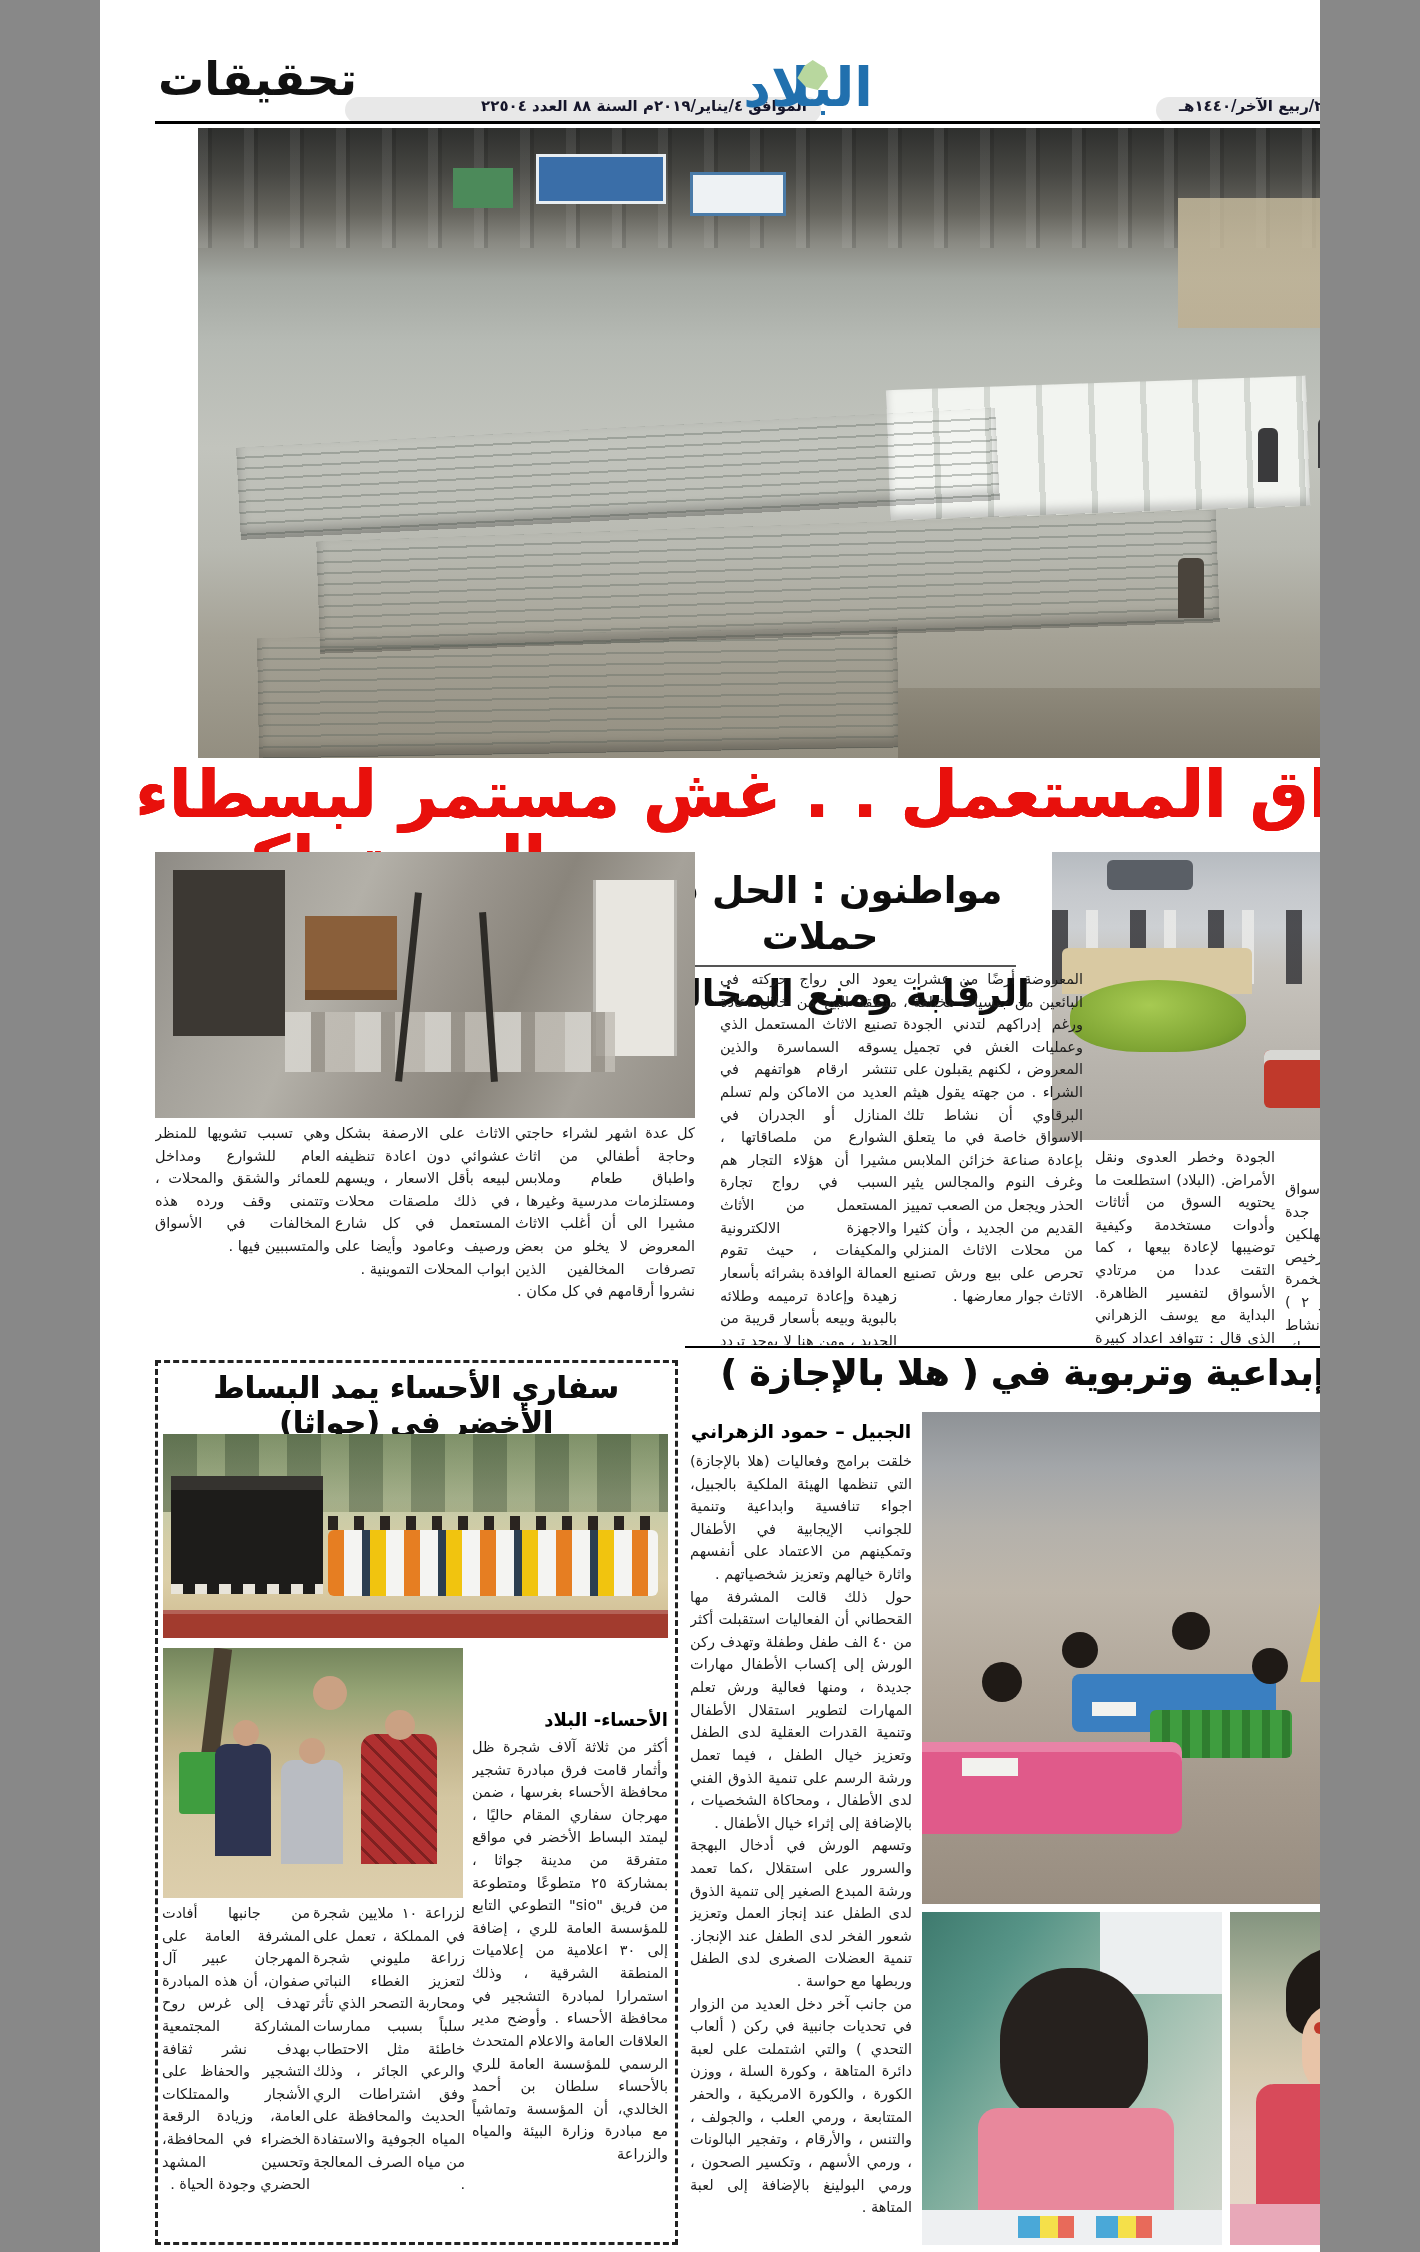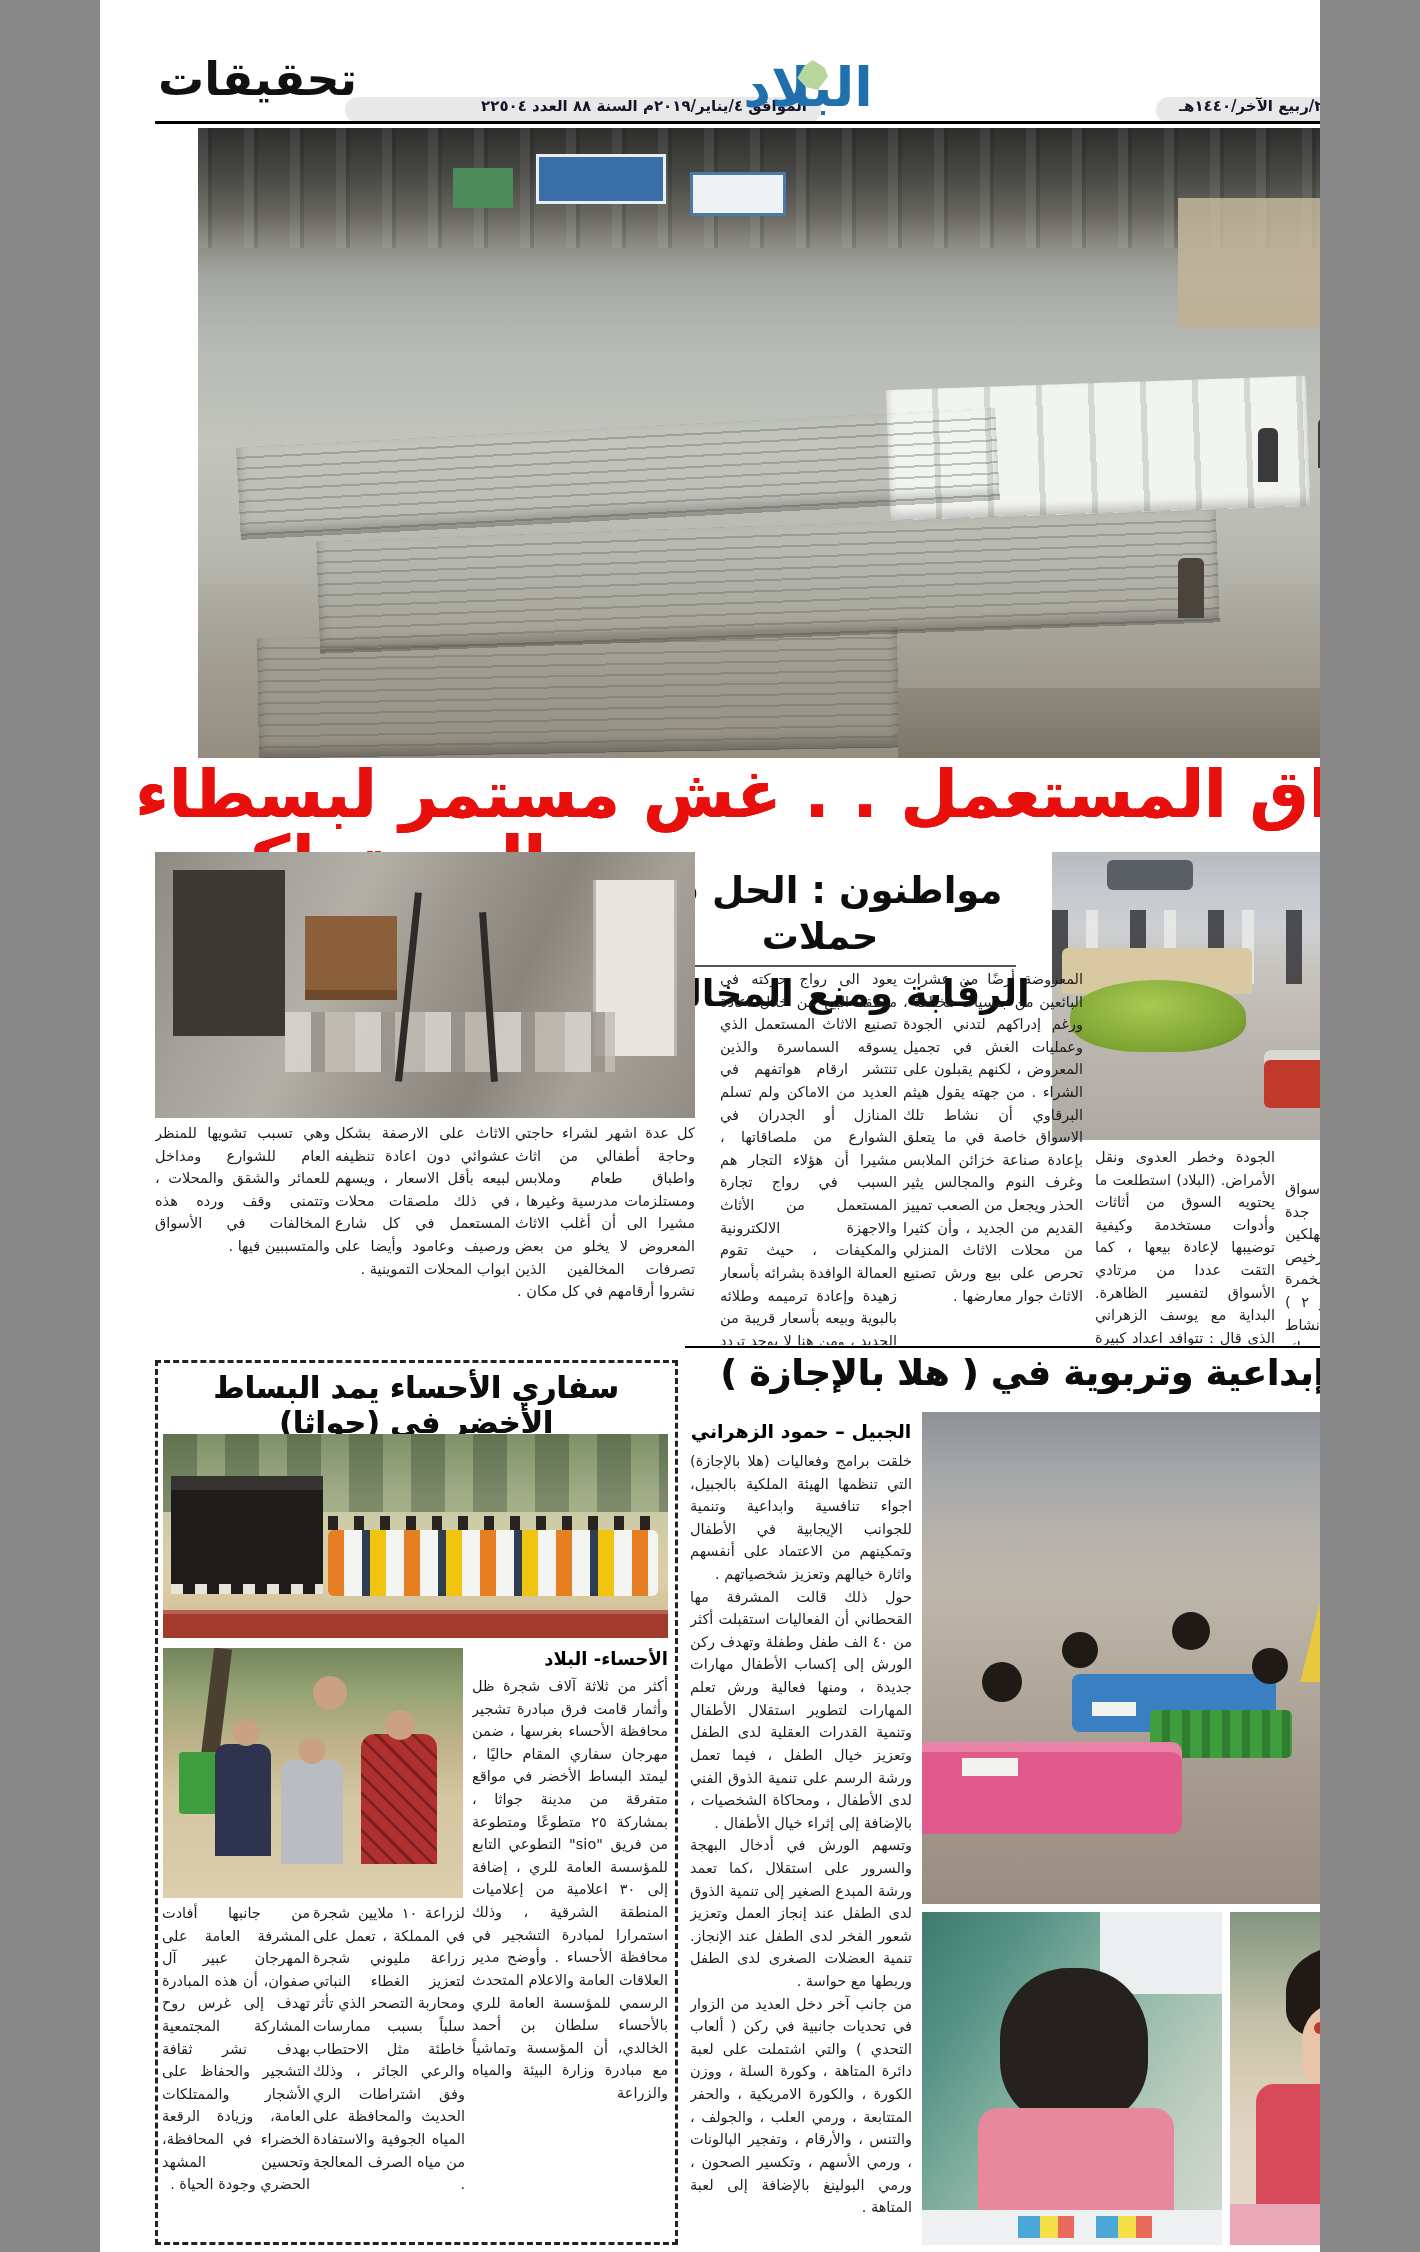--- a/index.html
+++ b/index.html
@@ -240,21 +240,21 @@
 
   <div class="abs photo photo-volunteers">
     <div class="tree-tex"></div>
     <div class="black-tent"></div>
     <div class="tent-trim"></div>
     <div class="heads-row"></div>
     <div class="people-row"></div>
     <div class="red-carpet"></div>
   </div>
 
-  <div class="abs" style="left:372px;top:1648px;width:196px;height:537px;">
+  <div class="abs" style="left:372px;top:1709px;width:196px;height:537px;">
     <div class="byline" style="font-size:18px;margin-bottom:6px;">الأحساء- البلاد</div>
     <div class="body-col" style="height:500px;">أكثر من ثلاثة آلاف شجرة ظل وأثمار قامت فرق مبادرة تشجير محافظة الأحساء بغرسها ، ضمن مهرجان سفاري المقام حاليًا ، ليمتد البساط الأخضر في مواقع متفرقة من مدينة جواثا ، بمشاركة ٢٥ متطوعًا ومتطوعة من فريق "sio" التطوعي التابع للمؤسسة العامة للري ، إضافة إلى ٣٠ اعلامية من إعلاميات المنطقة الشرقية ، وذلك استمرارا لمبادرة التشجير في محافظة الأحساء . وأوضح مدير العلاقات العامة والاعلام المتحدث الرسمي للمؤسسة العامة للري بالأحساء سلطان بن أحمد الخالدي، أن المؤسسة وتماشياً مع مبادرة وزارة البيئة والمياه والزراعة</div>
   </div>
 
   <div class="abs photo photo-planting">
     <div class="trunk"></div>
     <div class="green-bag"></div>
     <div class="kid-navy"></div>
     <div class="kid-gray"></div>
     <div class="kid-red"></div>

